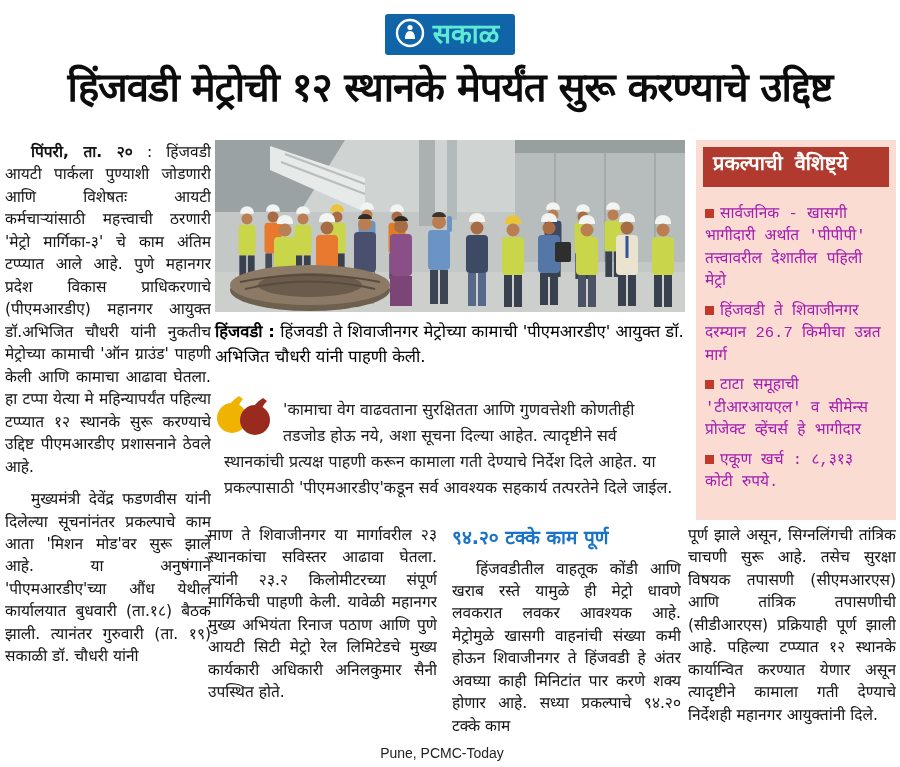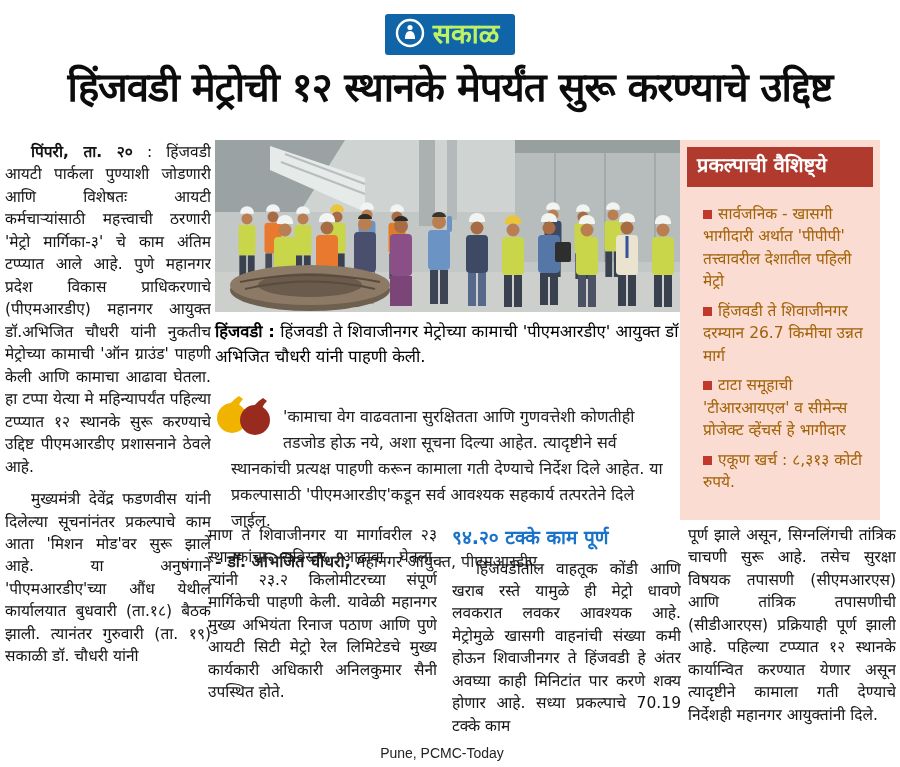--- a/index.html
+++ b/index.html
@@ -5,21 +5,21 @@
   * { box-sizing: border-box; }
   html,body { margin:0; padding:0; background:#ffffff; }
   .page {
     position:relative; width:900px; height:767px; background:#ffffff;
     font-family:"DejaVu Sans", sans-serif; overflow:hidden; margin:0 auto;
   }
   
   .masthead { position:absolute; top:14px; left:0; right:0; text-align:center; }
   .logo {
     display:inline-flex; align-items:center; gap:8px;
-    background:#1065a8; color:#bef264; padding:4px 16px 7px 10px; border-radius:3px;
+    background:#1065a8; color:#5eead4; padding:4px 16px 7px 10px; border-radius:3px;
   }
   .logo-mark { display:inline-flex; }
   .logo-text { font-size:27px; font-weight:bold; line-height:1; }
 
   
   .headline {
     position:absolute; top:58px; left:0; width:900px; margin:0;
     text-align:center; font-size:40px; font-weight:800; color:#0c0c0c;
     letter-spacing:-1px; white-space:nowrap; overflow:hidden;
   }
@@ -33,33 +33,33 @@
   .bold { font-weight:bold; }
 
   .photo { position:absolute; left:215px; top:140px; width:470px; height:172px; margin:0; background:#c3c8c7; }
   .photo svg { display:block; }
 
   .caption { position:absolute; left:215px; top:320px; width:470px; margin:0;
     font-size:16.5px; line-height:1.5; color:#000000; }
 
   .quote { position:absolute; left:215px; top:388px; width:470px; }
   .quote-icon { float:left; width:58px; height:50px; margin:2px 10px 0 0; }
-  .quote-text { margin:16px; font-size:16px; line-height:1.62; color:#222; }
+  .quote-text { margin:9px; font-size:16px; line-height:1.62; color:#222; }
   .quote-attr { margin:5px 0 0 0; font-size:16px; color:#222; }
 
   .sidebar {
-    position:absolute; left:680px; top:140px; width:200px; height:380px;
-    background:#fbdcd3; padding:7px; overflow:hidden;
+    position:absolute; left:696px; top:140px; width:200px; height:380px;
+    background:#fbdcd3; padding:7px; overflow:hidden;font-family:Liberation Mono, monospace;
   }
   .sidebar-header {
     background:#b03a2e; color:#ffffff; font-size:20px; font-weight:bold;
     padding:6px 10px 10px; line-height:1.2;
   }
-  .sidebar ul { list-style:none; margin:16px 2px 0 16px; padding:0;
-    font-size:15.5px; line-height:1.45; color:#a16207; }
+  .sidebar ul { list-style:none; margin:16px 2px 0 2px; padding:0;
+    font-size:15.5px; line-height:1.45; color:#a21caf; }
   .sidebar li { margin-bottom:7px; }
   .bullet { display:inline-block; width:9px; height:9px; background:#c0392b; margin-right:6px; }
 
   .col2,.col3,.col4 { position:absolute; top:524px; height:226px; overflow:hidden; }
   .col2 { left:208px; width:229px; }
   .col3 { left:452px; width:229px; }
   .col4 { left:688px; width:208px; }
   .col2 p,.col3 p,.col4 p { margin:0; }
   .col3 h2 { margin:0 0 6px 0; font-size:19px; font-weight:bold; color:#1a73c9; }
   .col3 p { text-indent:24px; }
@@ -275,39 +275,38 @@
   <div class="quote">
     <span class="quote-icon">
       <svg width="58" height="50" viewBox="0 0 58 50" aria-hidden="true">
         <circle cx="17" cy="28" r="15" fill="#f0b400"></circle>
         <path d="M24,6 Q14,12 9,24 L22,30 Q21,16 28,9 Z" fill="#f0b400"></path>
         <circle cx="40" cy="30" r="15" fill="#992b1e"></circle>
         <path d="M48,8 Q38,14 33,26 L45,32 Q44,18 52,11 Z" fill="#992b1e"></path>
       </svg>
     </span>
     <p class="quote-text">'कामाचा वेग वाढवताना सुरक्षितता आणि गुणवत्तेशी कोणतीही तडजोड होऊ नये, अशा सूचना दिल्या आहेत. त्यादृष्टीने सर्व स्थानकांची प्रत्यक्ष पाहणी करून कामाला गती देण्याचे निर्देश दिले आहेत. या प्रकल्पासाठी 'पीएमआरडीए'कडून सर्व आवश्यक सहकार्य तत्परतेने दिले जाईल.</p>
-    <p class="quote-attr"><span class="bold">- डॉ. अभिजित चौधरी,</span><span> महानगर आयुक्त, पीएमआरडीए</span></p>
   </div>
 
   <aside class="sidebar">
     <div class="sidebar-header">प्रकल्पाची वैशिष्ट्ये</div>
     <ul>
       <li class="list-item"><span class="bullet"></span><span>सार्वजनिक - खासगी भागीदारी अर्थात 'पीपीपी' तत्त्वावरील देशातील पहिली मेट्रो</span></li>
       <li class="list-item"><span class="bullet"></span><span>हिंजवडी ते शिवाजीनगर दरम्यान 26.7 किमीचा उन्नत मार्ग</span></li>
       <li class="list-item"><span class="bullet"></span><span>टाटा समूहाची 'टीआरआयएल' व सीमेन्स प्रोजेक्ट व्हेंचर्स हे भागीदार</span></li>
       <li class="list-item"><span class="bullet"></span><span>एकूण खर्च : ८,३१३ कोटी रुपये.</span></li>
     </ul>
   </aside>
 
   <div class="col2 bodytext">
     <p>माण ते शिवाजीनगर या मार्गावरील २३ स्थानकांचा सविस्तर आढावा घेतला. त्यांनी २३.२ किलोमीटरच्या संपूर्ण मार्गिकेची पाहणी केली. यावेळी महानगर मुख्य अभियंता रिनाज पठाण आणि पुणे आयटी सिटी मेट्रो रेल लिमिटेडचे मुख्य कार्यकारी अधिकारी अनिलकुमार सैनी उपस्थित होते.</p>
   </div>
   <div class="col3 bodytext">
     <h2>९४.२० टक्के काम पूर्ण</h2>
-    <p>हिंजवडीतील वाहतूक कोंडी आणि खराब रस्ते यामुळे ही मेट्रो धावणे लवकरात लवकर आवश्यक आहे. मेट्रोमुळे खासगी वाहनांची संख्या कमी होऊन शिवाजीनगर ते हिंजवडी हे अंतर अवघ्या काही मिनिटांत पार करणे शक्य होणार आहे. सध्या प्रकल्पाचे 70.19 टक्के काम</p>
+    <p>हिंजवडीतील वाहतूक कोंडी आणि खराब रस्ते यामुळे ही मेट्रो धावणे लवकरात लवकर आवश्यक आहे. मेट्रोमुळे खासगी वाहनांची संख्या कमी होऊन शिवाजीनगर ते हिंजवडी हे अंतर अवघ्या काही मिनिटांत पार करणे शक्य होणार आहे. सध्या प्रकल्पाचे ९४.२० टक्के काम</p>
   </div>
   <div class="col4 bodytext">
     <p>पूर्ण झाले असून, सिग्नलिंगची तांत्रिक चाचणी सुरू आहे. तसेच सुरक्षा विषयक तपासणी (सीएमआरएस) आणि तांत्रिक तपासणीची (सीडीआरएस) प्रक्रियाही पूर्ण झाली आहे. पहिल्या टप्प्यात १२ स्थानके कार्यान्वित करण्यात येणार असून त्यादृष्टीने कामाला गती देण्याचे निर्देशही महानगर आयुक्तांनी दिले.</p>
   </div>
 
   <footer class="footer">
     <div>Pune, PCMC-Today</div>
   </footer>
 
 </div>

